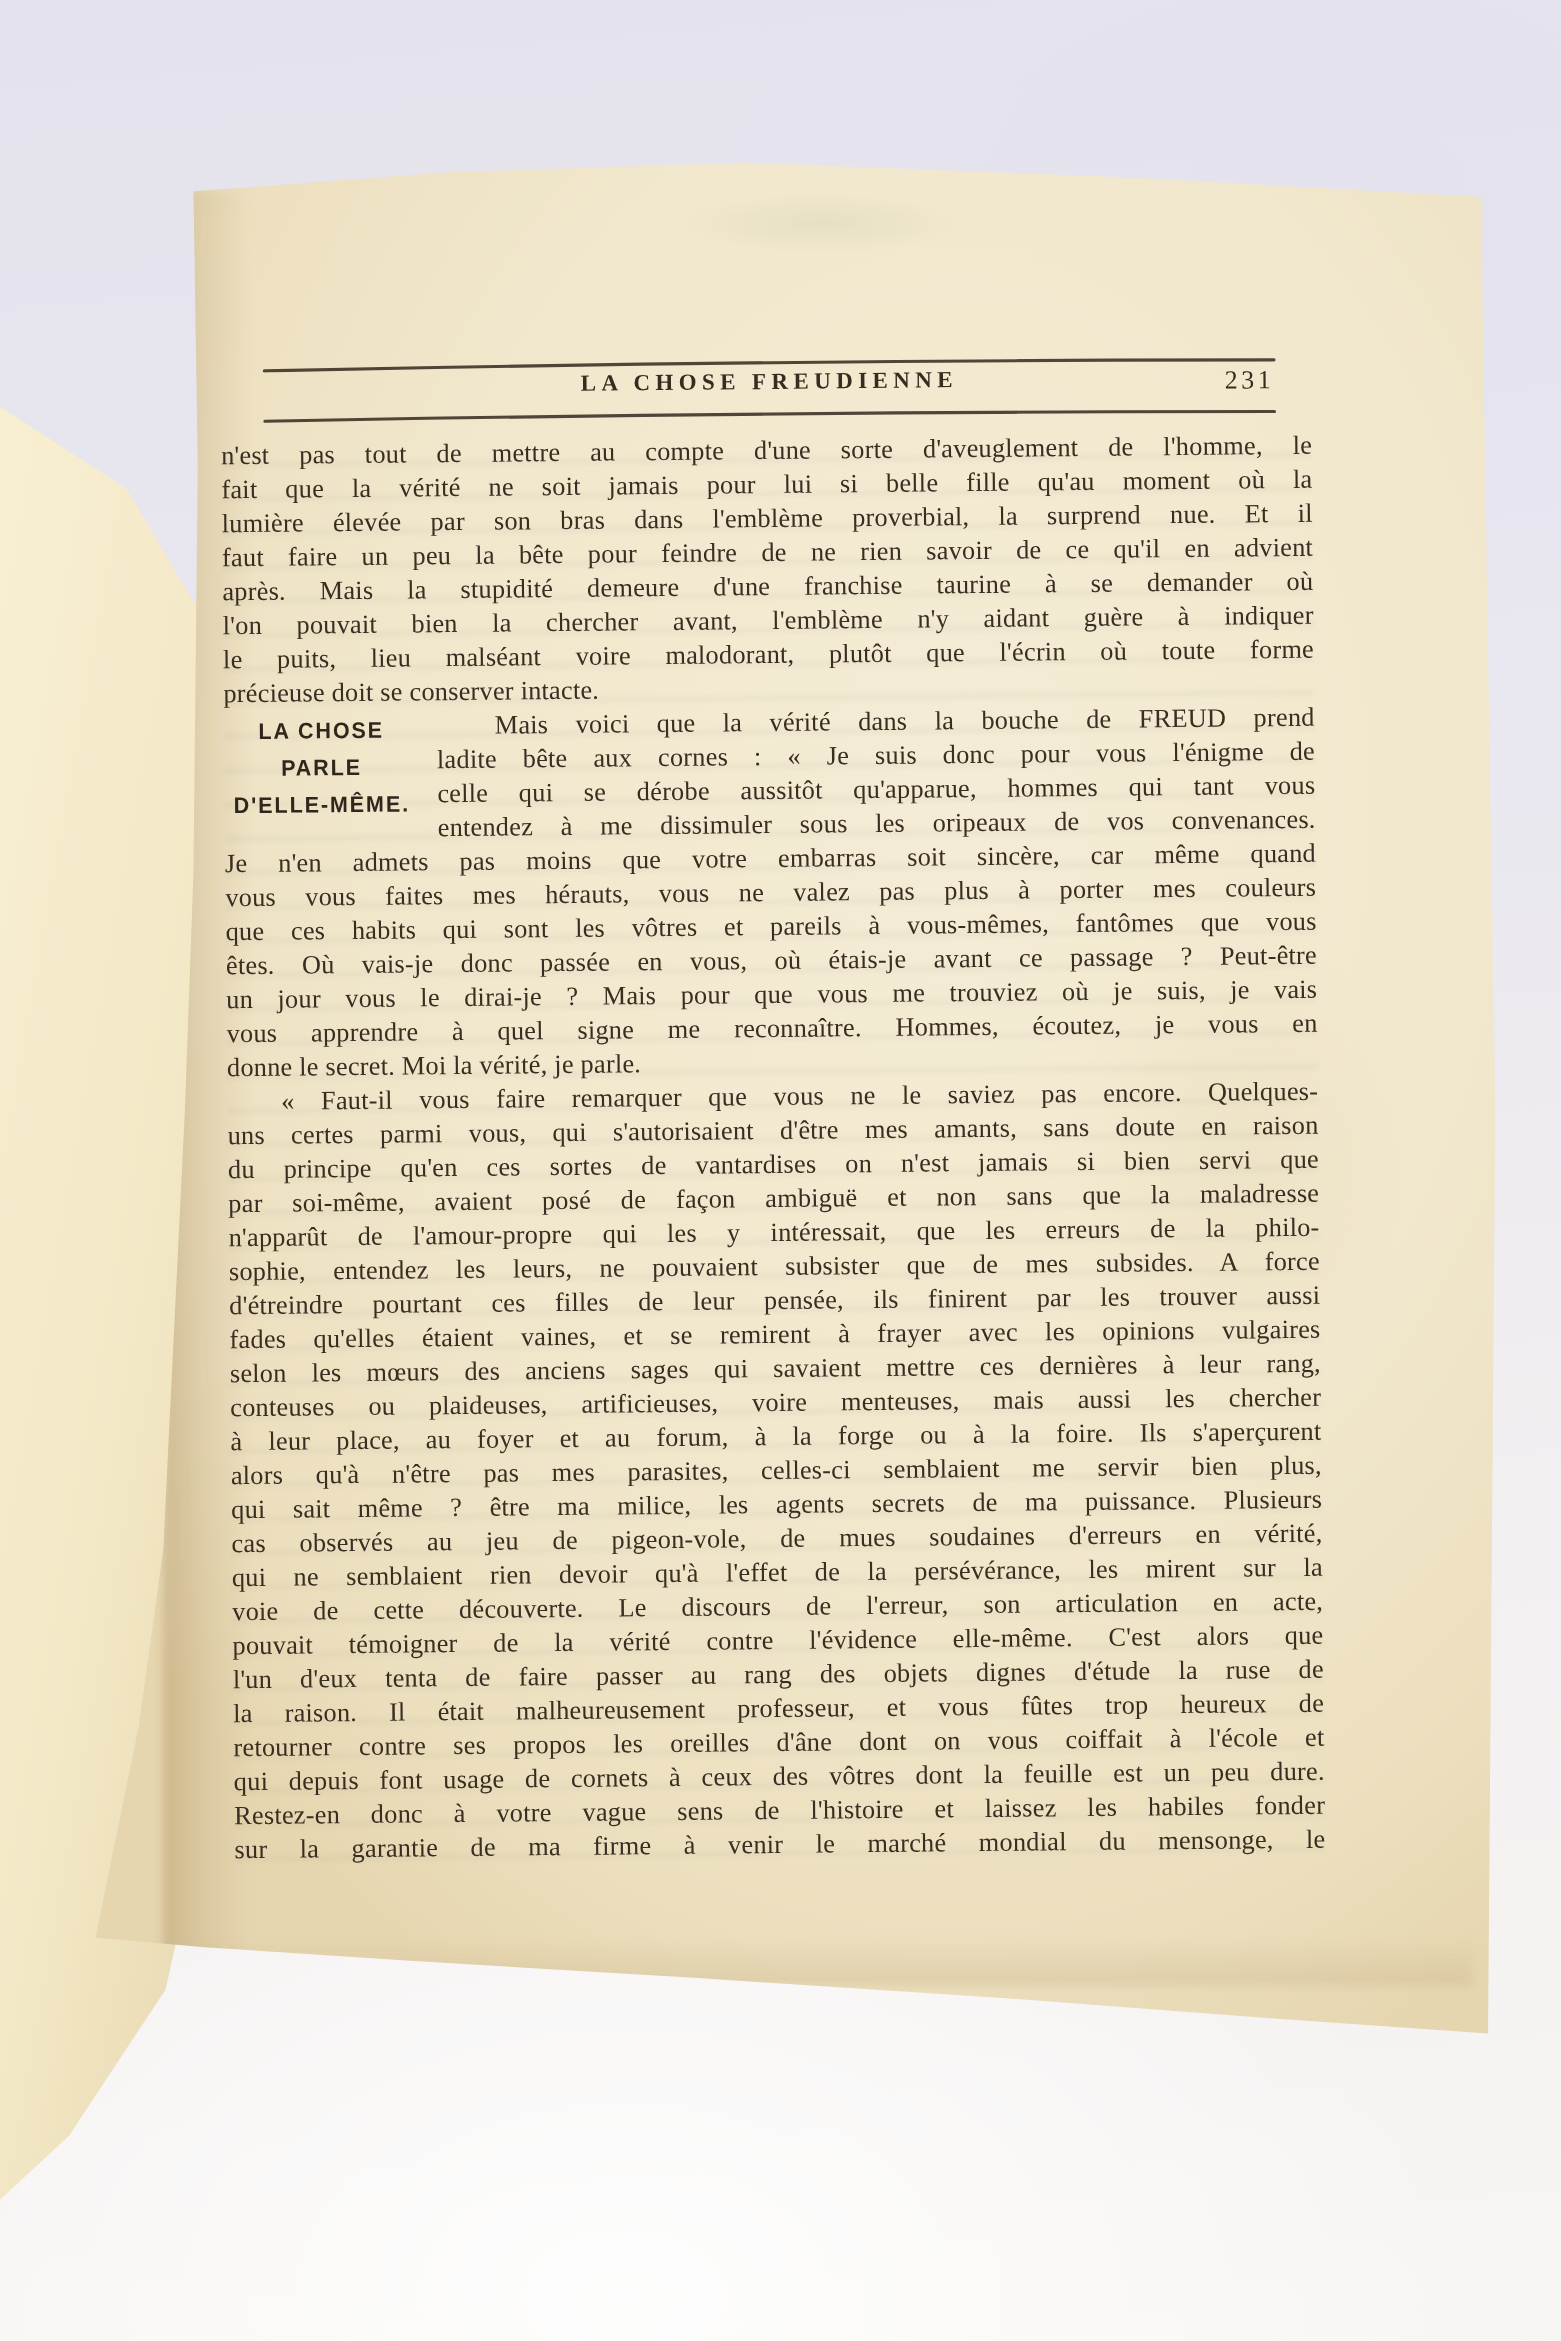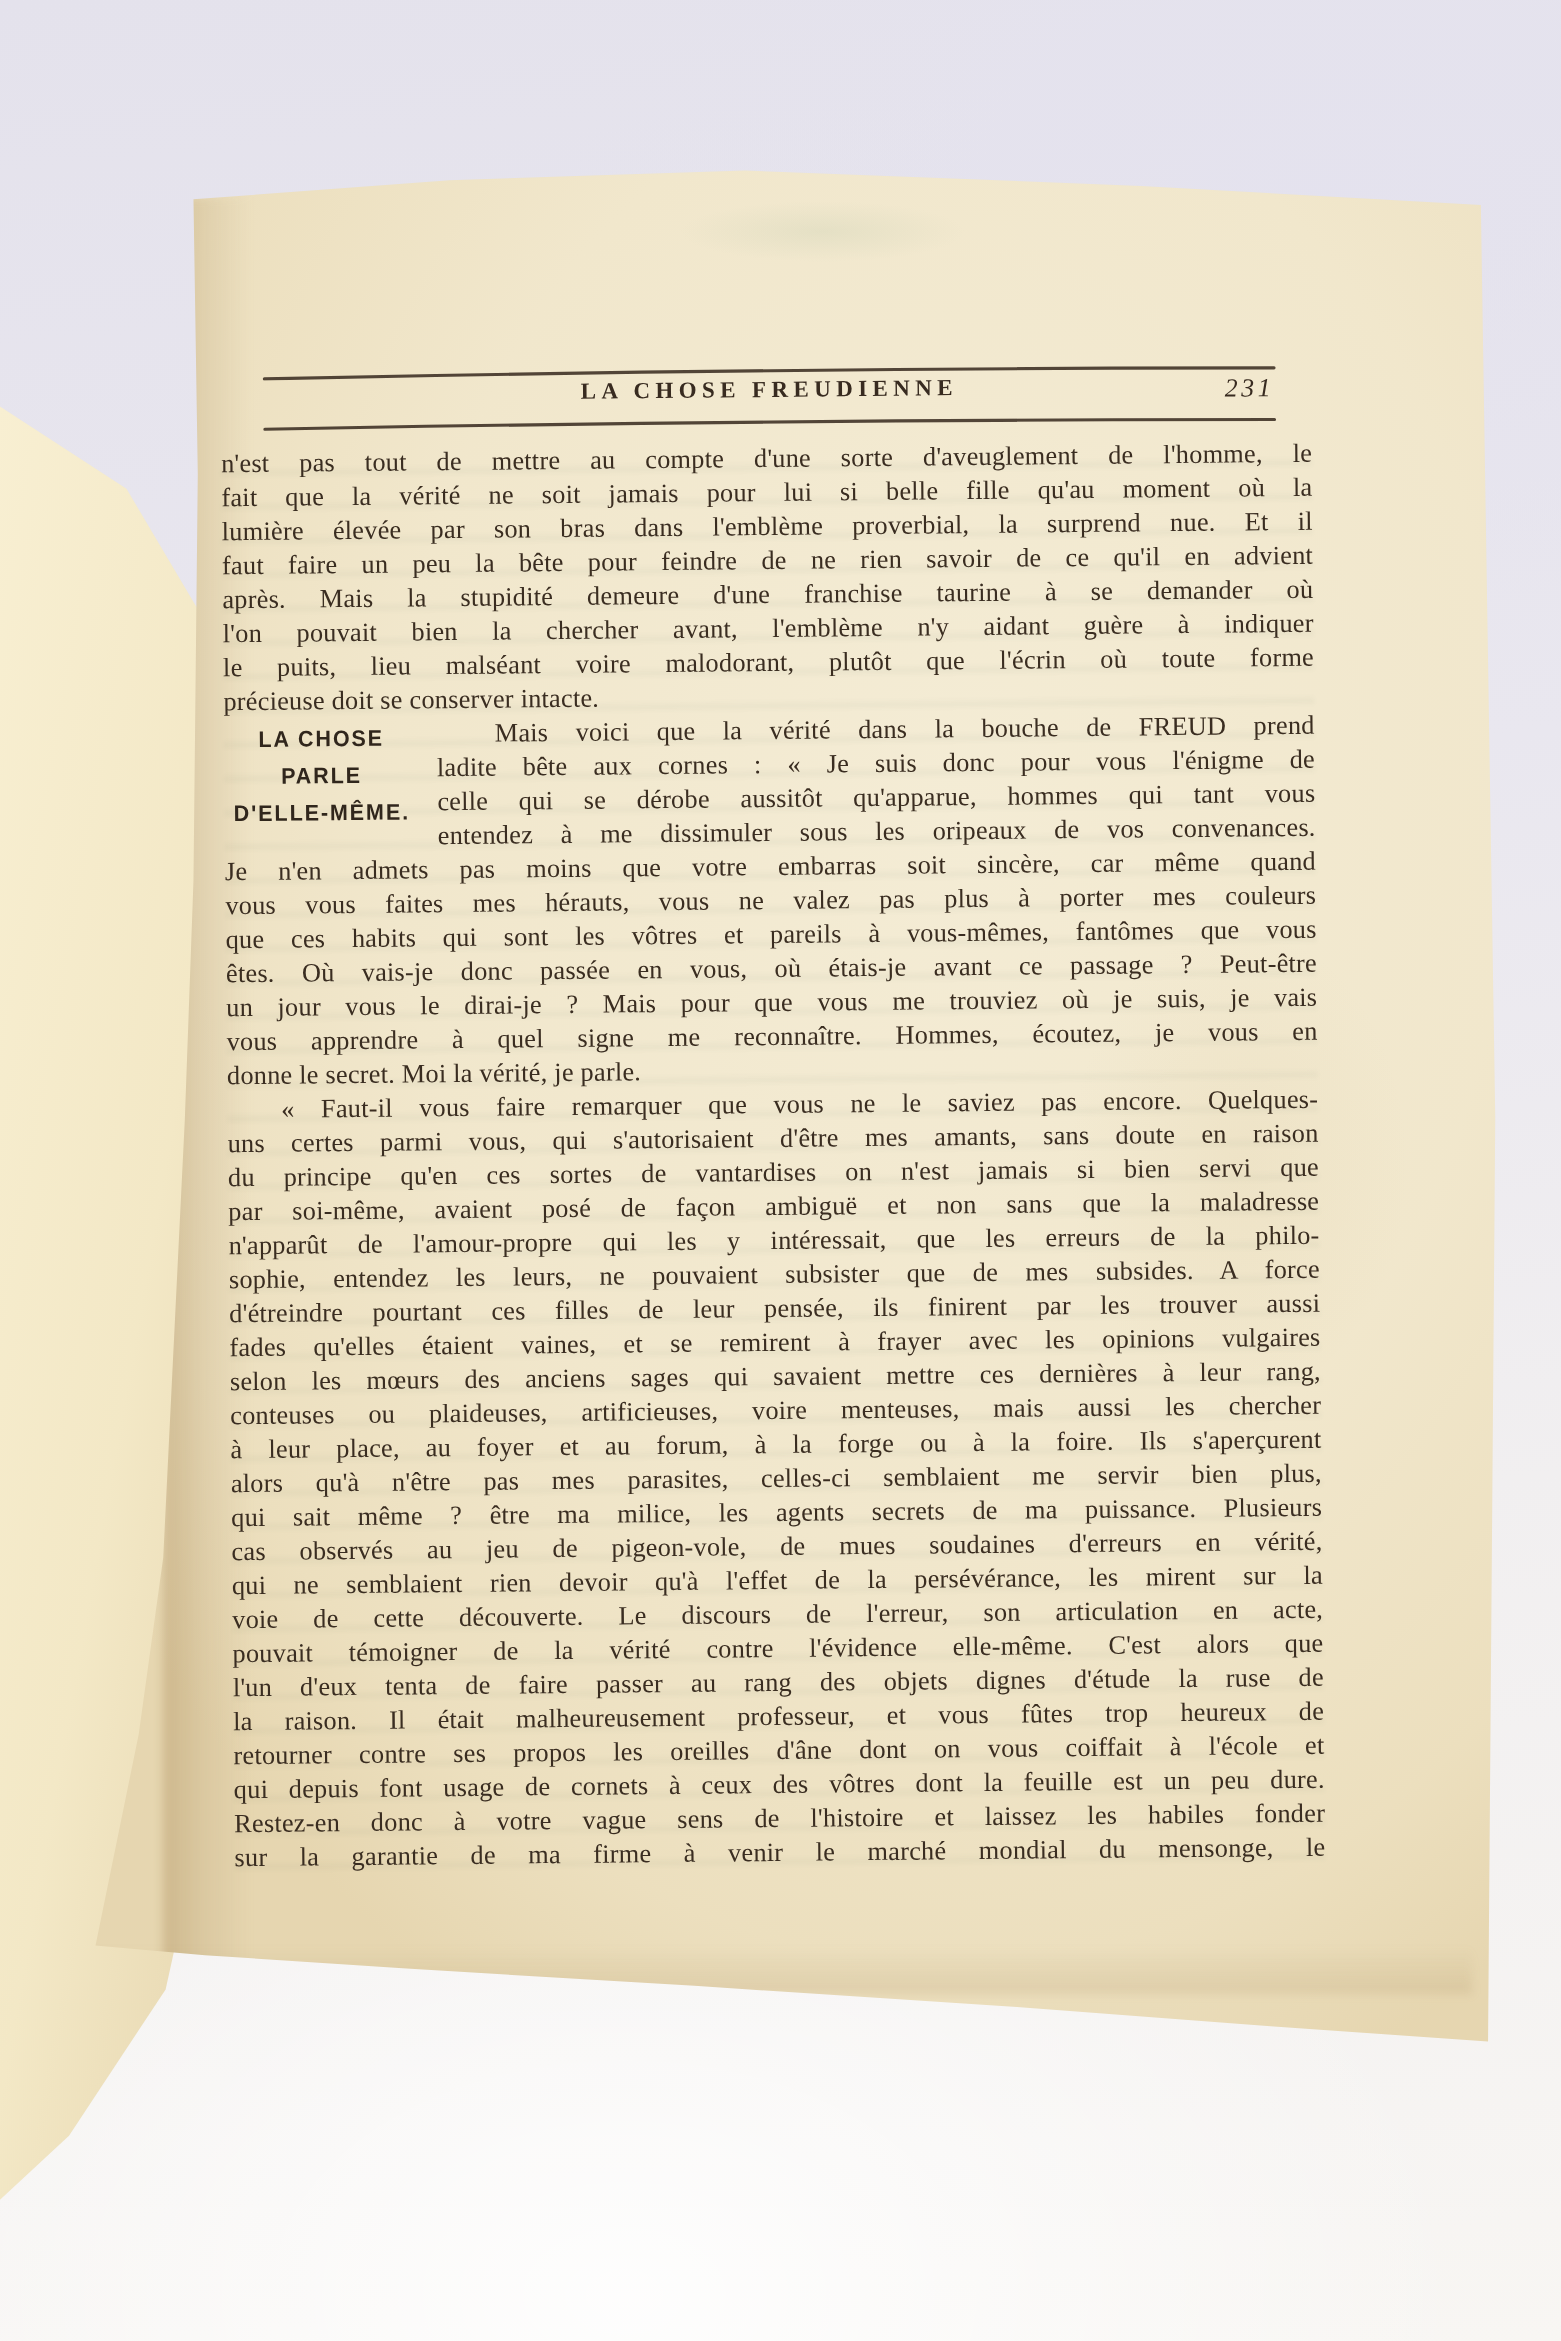--- a/index.html
+++ b/index.html
@@ -18,21 +18,21 @@
   
   .left-page{position:absolute;left:0;top:379px;width:230px;height:1830px;
     background:linear-gradient(100deg,#f8efd2 0%,#f3e8c6 55%,#e9dab4 88%,#dcc99e 100%);
     clip-path:polygon(0% 1.5%, 55% 6%, 88% 13%, 96% 30%, 97% 55%, 93% 76%, 72% 88%, 30% 96%, 0% 99.5%);
     filter:drop-shadow(2.7px 4.1px 6.8px rgba(120,95,60,.25));
   }
   .left-page .crease{position:absolute;right:17.6px;top:8%;width:9.5px;height:86%;
     background:linear-gradient(90deg,rgba(150,120,70,0) 0%,rgba(140,110,60,.35) 55%,rgba(120,90,45,.15) 100%);
     filter:blur(2px);}
   
-  .page{position:absolute;left:61px;top:159px;width:1440px;height:1921px;
+  .page{position:absolute;left:61px;top:151px;width:1440px;height:1921px;
     background:
       radial-gradient(1016px 1355px at 62% 34%, #f4ecd5 0%, #f1e7cc 55%, #ecdfbe 85%, #e6d6b0 100%),
       #f1e7cc;
     clip-path:polygon(9.2% 2.1%, 27% 1.1%, 47.5% 0.6%, 75% 1.4%, 98.6% 2.4%, 99.6% 49.9%, 99.1% 98%, 84% 97.2%, 66.4% 96.2%, 44% 95.1%, 24% 94.2%, 10% 93.5%, 2.4% 93%, 5.4% 82%, 7.1% 72.8%, 8.6% 50%, 9.2% 37.6%, 9.5% 16.4%);
     filter:drop-shadow(0 12.2px 13.6px rgba(125,98,75,.30)) drop-shadow(-5.4px 2.7px 9.5px rgba(125,98,75,.16));
   }
   .page .gutter-shade{position:absolute;left:102px;top:2%;width:88px;height:94%;
     background:linear-gradient(90deg,rgba(150,115,60,.30) 0%,rgba(160,130,80,.16) 45%,rgba(170,140,90,0) 100%);
     filter:blur(4.7px);}
   .page .edge-shade-bottom{position:absolute;left:2%;bottom:4.5%;width:96%;height:47px;
@@ -49,21 +49,21 @@
   .ghost{position:absolute;left:0;top:291px;width:100%;height:1437px;opacity:.055;
     background:repeating-linear-gradient(0deg,rgba(90,110,80,0) 0px,rgba(90,110,80,0) 20.3px,rgba(70,95,75,.9) 24.4px,rgba(70,95,75,0) 31px,rgba(90,110,80,0) 34px);
     filter:blur(2px);}
   .rule{position:absolute;left:39px;width:1020px;height:8.1px;}
   .rule path{stroke:#3b2e22;stroke-width:4.6;fill:none;opacity:.88;stroke-linecap:round;}
   .rule.r1{top:209px;}
   .rule.r2{top:260px;}
   .header-row{position:absolute;left:39px;top:218px;width:1020px;height:34px;}
   .running-title{position:absolute;left:0;width:100%;text-align:center;
     font-size:23px;letter-spacing:5.4px;font-weight:bold;color:#382b20;}
-  .page-number{position:absolute;right:5.4px;top:1.4px;font-size:26px;letter-spacing:3.4px;color:#382b20;font-style:italic;}
+  .page-number{position:absolute;right:5.4px;top:1.4px;font-size:26px;letter-spacing:3.4px;color:#382b20;}
   .body{position:absolute;left:0;top:282px;width:1091px;}
   .line{height:34px;line-height:34px;font-size:26.4px;letter-spacing:0.2px;
     text-align:justify;text-align-last:justify;white-space:nowrap;color:#3a2d21;}
   .line.short{text-align-last:left;}
   .para{position:relative;}
   .note{position:absolute;left:0;top:2.7px;width:195px;text-align:center;
     font-family:"Liberation Sans", sans-serif;font-weight:bold;color:#30261c;}
   .note div{font-size:22.4px;line-height:37px;letter-spacing:2px;transform:scaleX(.96);}
   .narrow{margin-left:213px;}
   .indent1{text-indent:58px;}

